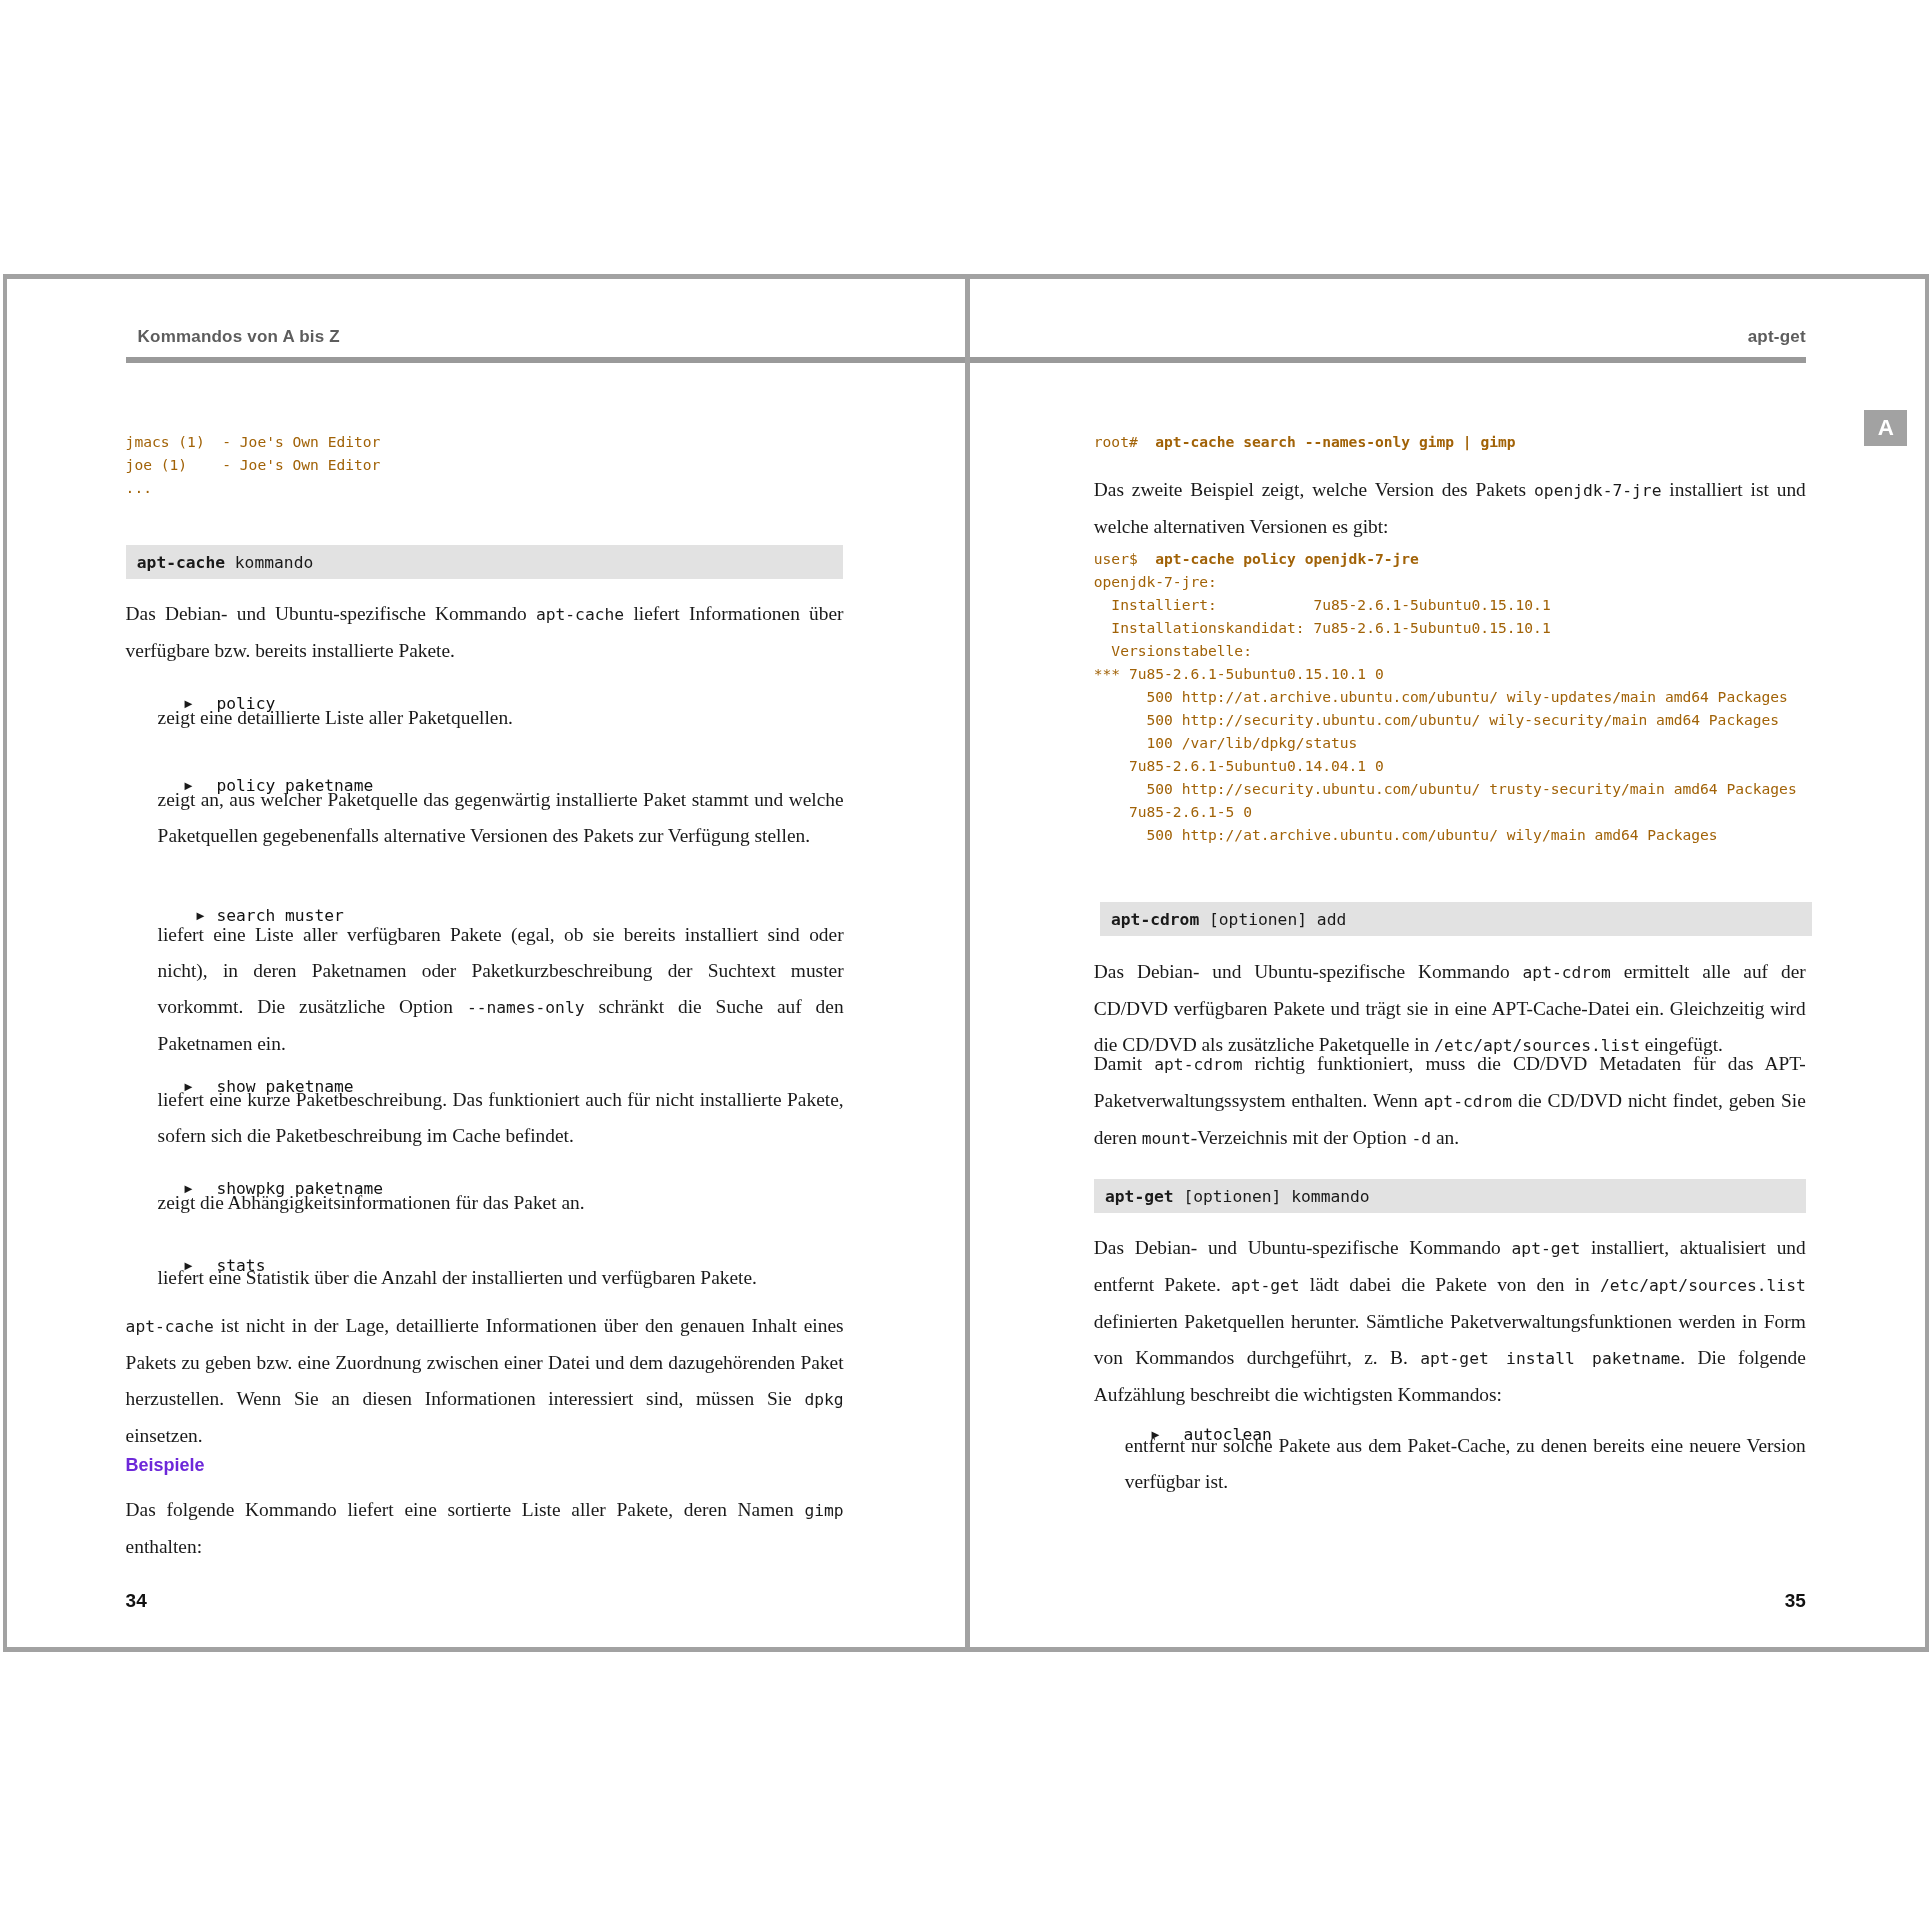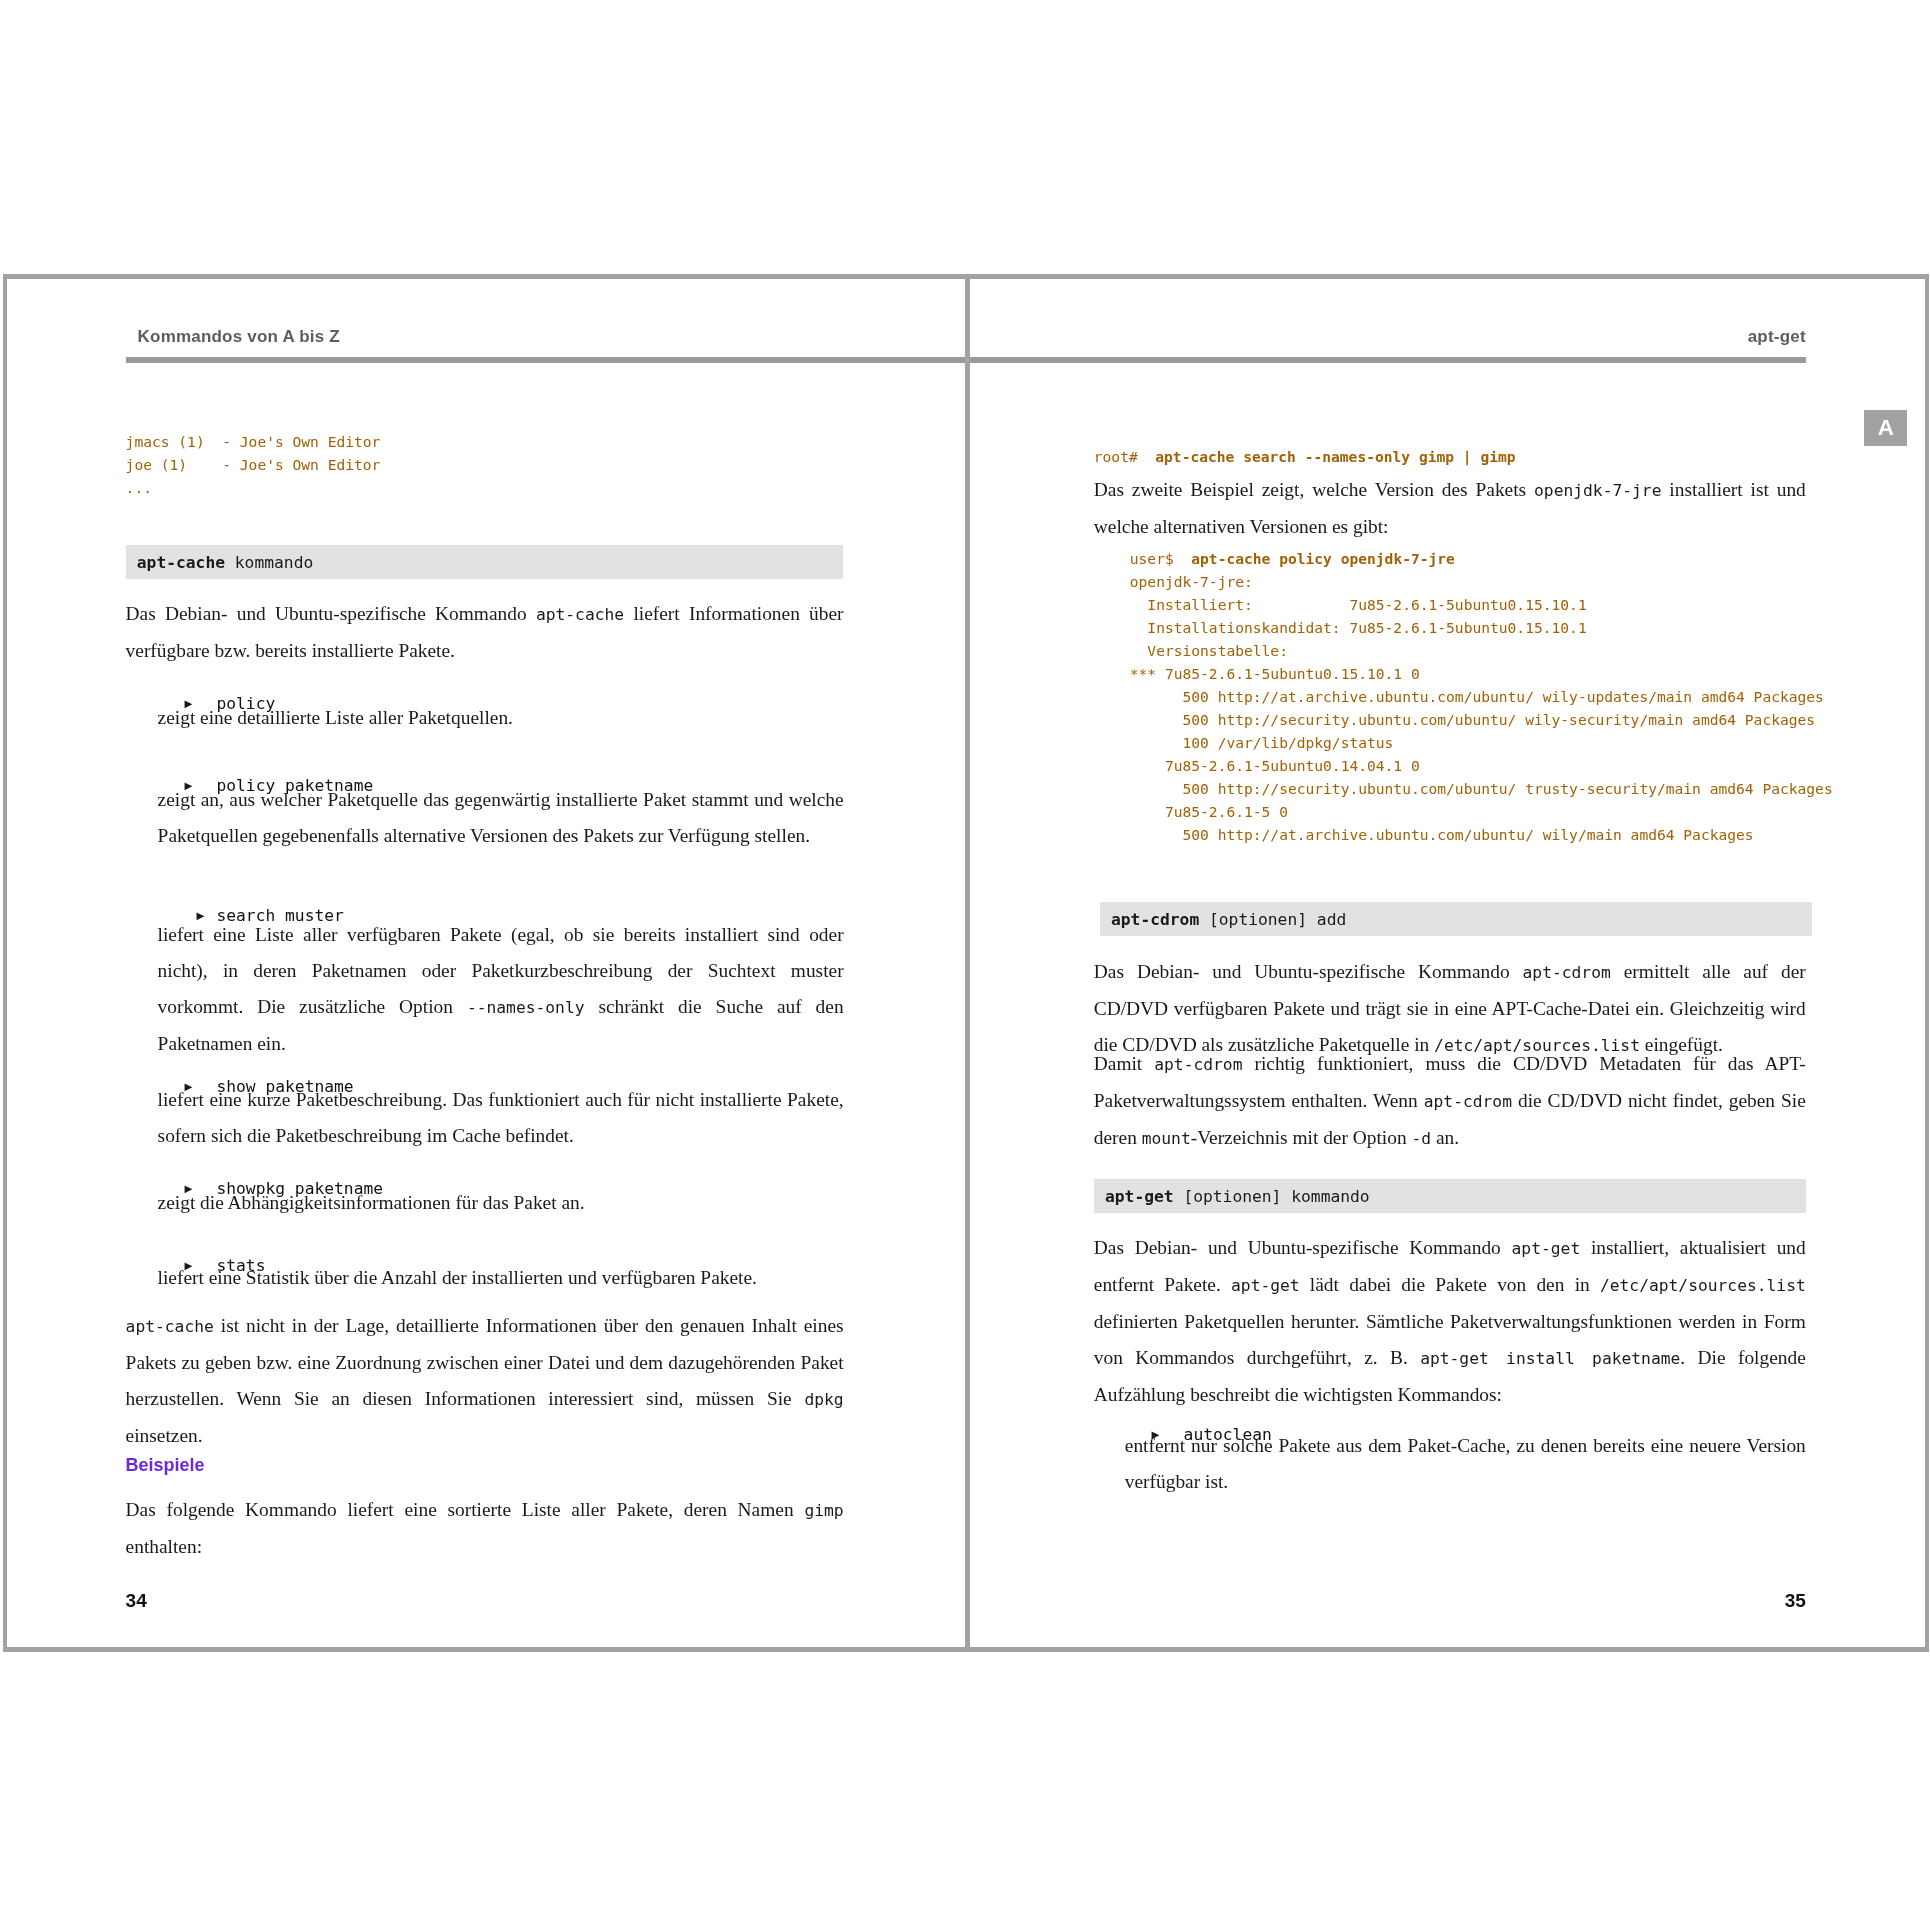--- a/index.html
+++ b/index.html
@@ -108,25 +108,25 @@
   <div class="spine"></div>
 
   <div class="page page-right">
     <div class="runhead" style="right:117px;">apt-get</div>
     <div class="rule rule-right"></div>
 
     <div class="chapter-tab">
       <span>A</span>
     </div>
 
-    <div class="mono-line" style="position:absolute;left:124px;top:166px;"><span>root#  </span><span class="seg-mb">apt-cache search --names-only gimp | gimp</span></div>
+    <div class="mono-line" style="position:absolute;left:124px;top:151px;"><span>root#  </span><span class="seg-mb">apt-cache search --names-only gimp | gimp</span></div>
 
     <div class="para" style="left:124px;top:193px;width:712px;"><span>Das zweite Beispiel zeigt, welche Version des Pakets </span><span class="seg-code">openjdk-7-jre</span><span> installiert ist und welche alternativen Versionen es gibt:</span></div>
 
-    <div class="term" style="left:124px;top:268px;margin-left:36px;">
+    <div class="term" style="left:124px;top:268px;">
       <div class="mono-line"><span>user$  </span><span class="seg-mb">apt-cache policy openjdk-7-jre</span></div>
       <pre>openjdk-7-jre:
   Installiert:           7u85-2.6.1-5ubuntu0.15.10.1
   Installationskandidat: 7u85-2.6.1-5ubuntu0.15.10.1
   Versionstabelle:
 *** 7u85-2.6.1-5ubuntu0.15.10.1 0
       500 http://at.archive.ubuntu.com/ubuntu/ wily-updates/main amd64 Packages
       500 http://security.ubuntu.com/ubuntu/ wily-security/main amd64 Packages
       100 /var/lib/dpkg/status
     7u85-2.6.1-5ubuntu0.14.04.1 0

